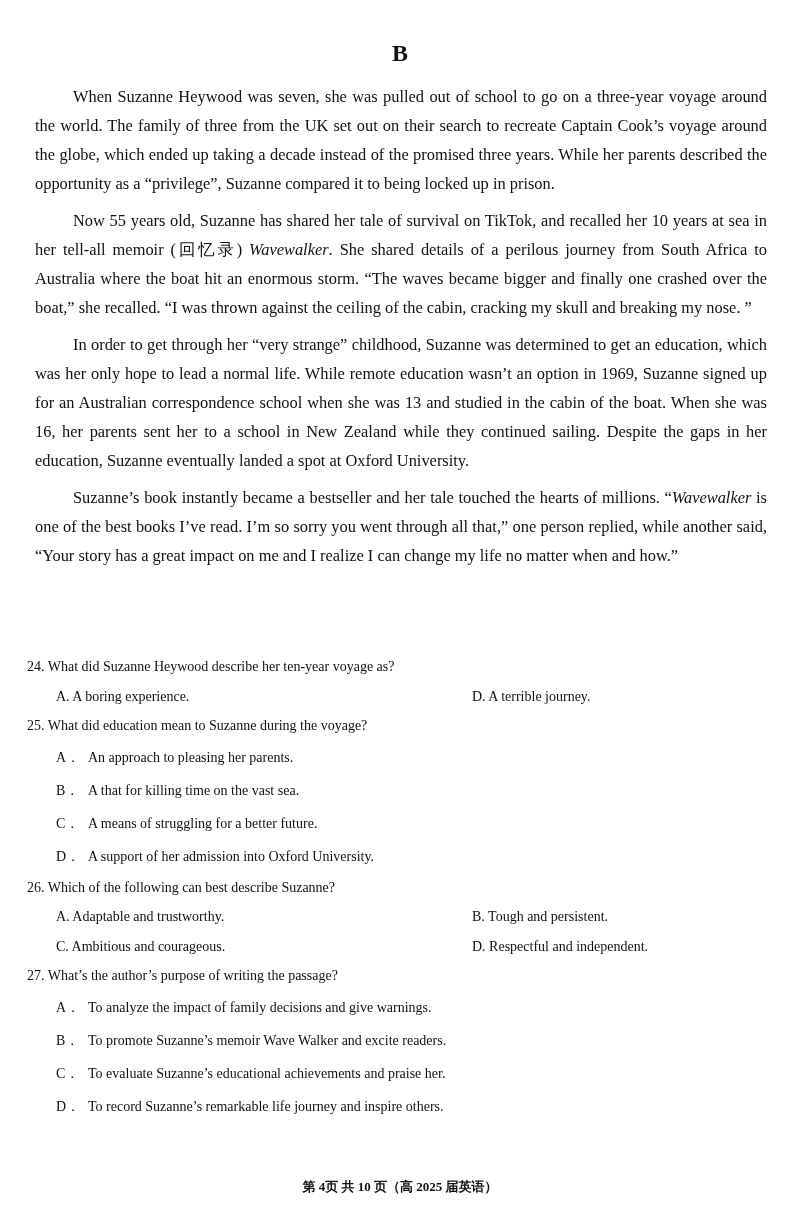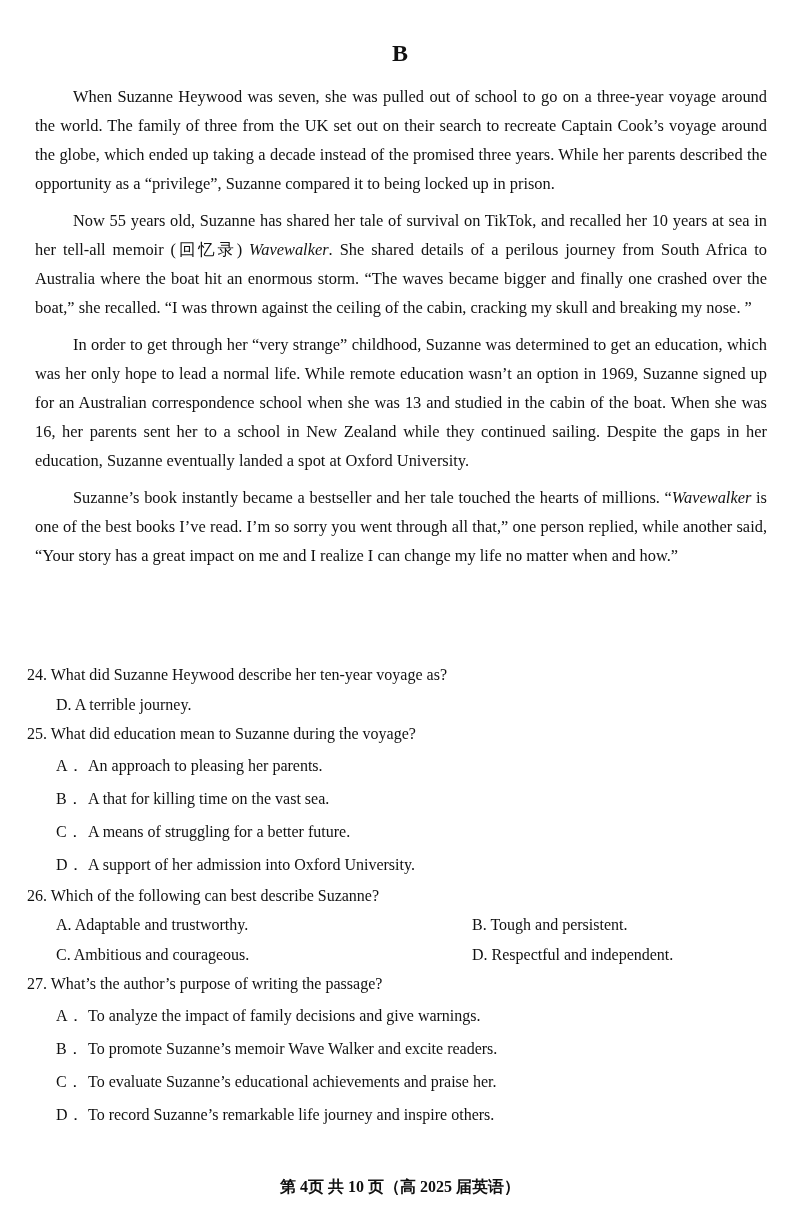--- a/index.html
+++ b/index.html
@@ -13,30 +13,30 @@
     position: absolute; top: 38px; left: 0; width: 800px; text-align: center;
     font-weight: bold; font-size: 24px; line-height: 30px;
   }
   .passage {
     position: absolute; left: 27px; top: 74px; width: 748px;
     font-size: 16.4px; line-height: 29px; text-align: justify;
   }
   .passage p { margin: 8px; text-indent: 38px; }
   .questions {
     position: absolute; left: 27px; top: 652px; width: 748px;
-    font-size: 16px; line-height: 29.5px; margin-top: 8px;
+    font-size: 14px; line-height: 29.5px;
   }
   .q-stem { margin: 0; }
   .opts-grid { display: grid; grid-template-columns: 416px 300px; padding-left: 29px; }
   .opts-list { padding-left: 29px; margin: 0; }
   .opts-list .opt { display: flex; line-height: 33px; }
   .opt-letter { display: inline-block; width: 32px; }
   .footer {
     position: absolute; left: 0; top: 1177px; width: 800px; text-align: center;
-    font-weight: bold; font-size: 16px; line-height: 20px;
+    font-weight: bold; font-size: 13px; line-height: 20px;
   }
   em { font-style: italic; }
 </style>
 </head>
 <body>
 
 <div class="page">
   <div class="section-title">B</div>
 
   <div class="passage">
@@ -44,20 +44,21 @@
     <p><span>Now 55 years old, Suzanne has shared her tale of survival on TikTok, and recalled her 10 years at sea in her tell-all memoir (回忆录) </span><em>Wavewalker</em><span>. She shared details of a perilous journey from South Africa to Australia where the boat hit an enormous storm. “The waves became bigger and finally one crashed over the boat,” she recalled. “I was thrown against the ceiling of the cabin, cracking my skull and breaking my nose. ”</span></p>
     <p>In order to get through her “very strange” childhood, Suzanne was determined to get an education, which was her only hope to lead a normal life. While remote education wasn’t an option in 1969, Suzanne signed up for an Australian correspondence school when she was 13 and studied in the cabin of the boat. When she was 16, her parents sent her to a school in New Zealand while they continued sailing. Despite the gaps in her education, Suzanne eventually landed a spot at Oxford University.</p>
     <p><span>Suzanne’s book instantly became a bestseller and her tale touched the hearts of millions. “</span><em>Wavewalker</em><span> is one of the best books I’ve read. I’m so sorry you went through all that,” one person replied, while another said, “Your story has a great impact on me and I realize I can change my life no matter when and how.”</span></p>
   </div>
 
   <div class="questions">
 
     <div>
       <p class="q-stem">24. What did Suzanne Heywood describe her ten-year voyage as?</p>
       <div class="opts-grid">
+        <span>A. A boring experience.</span>
         <span>D. A terrible journey.</span>
       </div>
     </div>
 
     <div>
       <p class="q-stem">25. What did education mean to Suzanne during the voyage?</p>
       <div class="opts-list">
         <div class="opt">
             <span class="opt-letter">A．</span>
             <span>An approach to pleasing her parents.</span>

